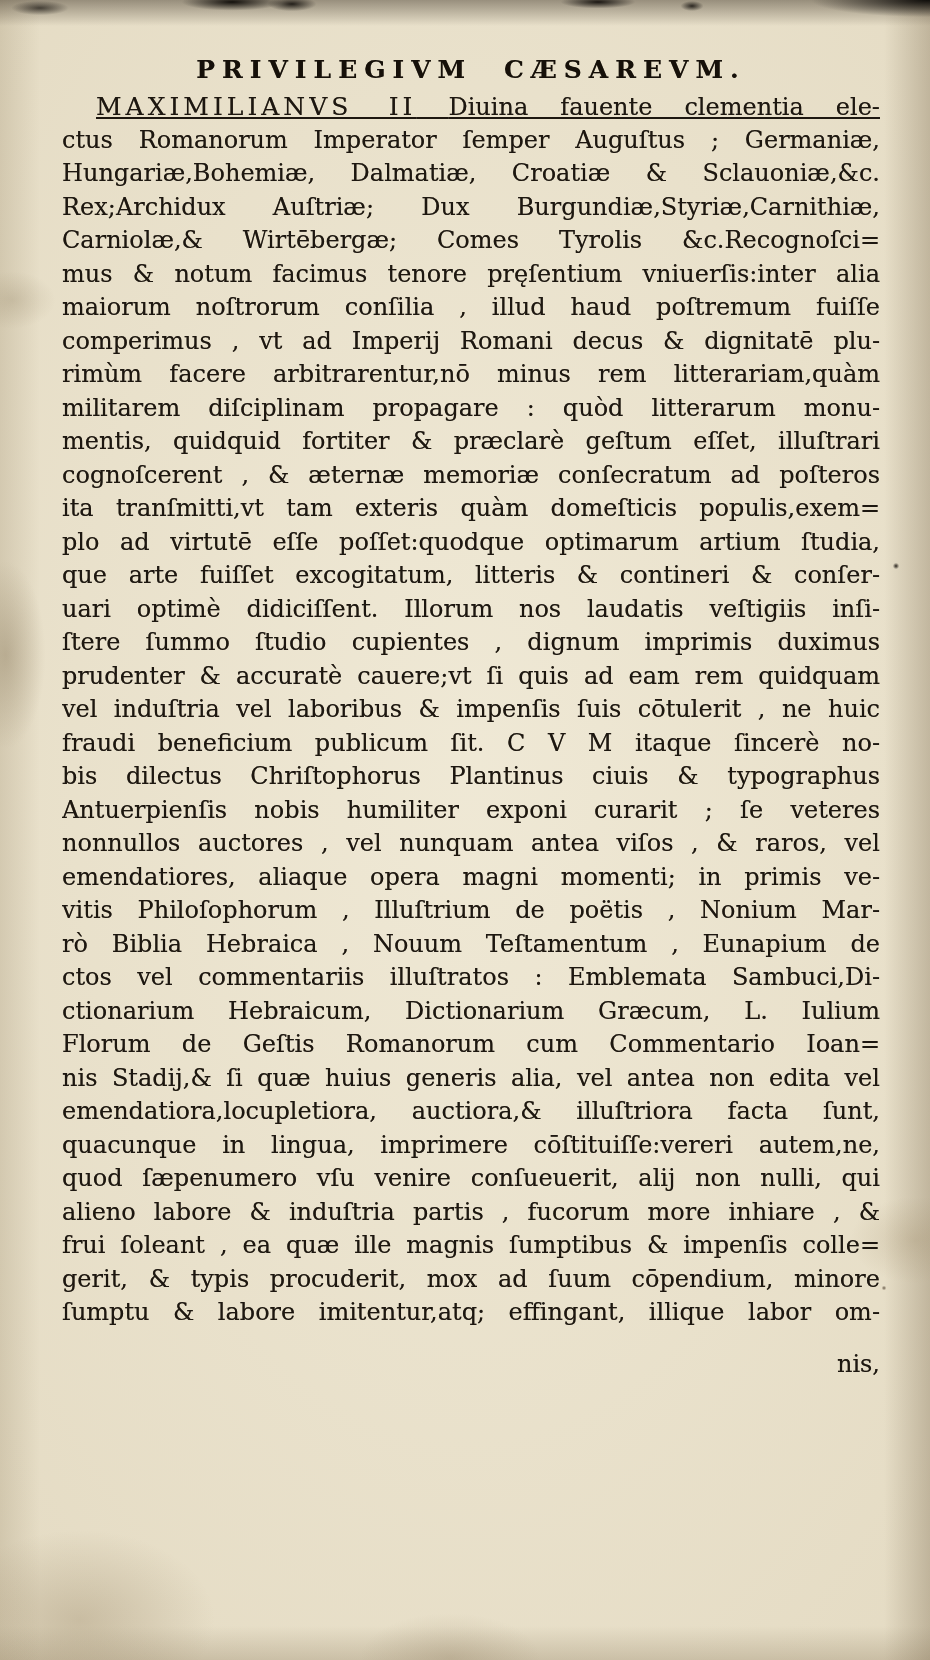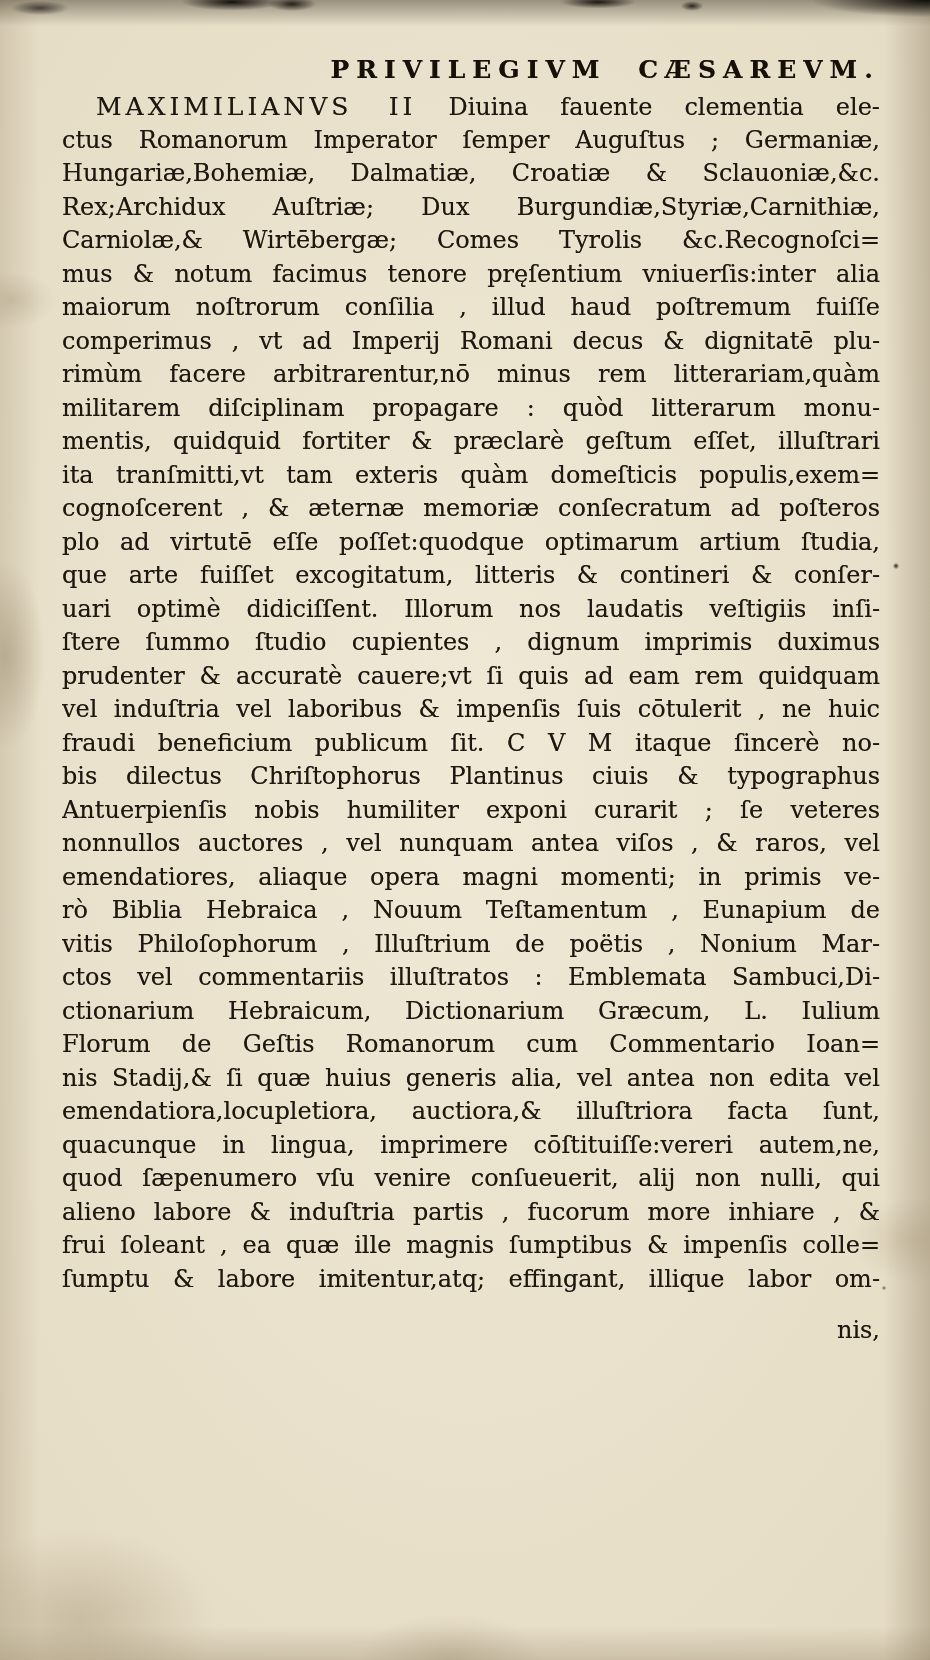--- a/index.html
+++ b/index.html
@@ -47,34 +47,34 @@
     font-family: "DejaVu Serif", "Liberation Serif", serif;
     font-size: 24px;
     text-shadow: 0 0 0.5px rgba(25,18,10,0.55);
   }
   .title {
     margin: 0;
     height: 40px;
     line-height: 40px;
     font-size: 25px;
     font-weight: bold;
-    text-align: right;
+    text-align: center;
     letter-spacing: 7px;
     word-spacing: 16px;
     color: #161009;
   }
   .line {
     height: 33.5px;
     line-height: 33.5px;
     overflow: hidden;
     text-align: justify;
     text-align-last: justify;
     white-space: normal;
   }
-  .opening { text-indent: 34px; }
+  .opening { text-indent: 34px; text-decoration: underline; }
   .caps { letter-spacing: 4px; font-size: 25px; }
   .catchword {
     margin-top: 18px;
     text-align-last: right;
   }
 </style>
 </head>
 <body>
 
 <div class="paper"></div>
@@ -91,41 +91,42 @@
       <div class="line">ctus Romanorum Imperator ſemper Auguſtus ; Germaniæ,</div>
       <div class="line">Hungariæ,Bohemiæ, Dalmatiæ, Croatiæ &amp; Sclauoniæ,&amp;c.</div>
       <div class="line">Rex;Archidux Auſtriæ; Dux Burgundiæ,Styriæ,Carnithiæ,</div>
       <div class="line">Carniolæ,&amp; Wirtēbergæ; Comes Tyrolis &amp;c.Recognoſci=</div>
       <div class="line">mus &amp; notum facimus tenore pręſentium vniuerſis:inter alia</div>
       <div class="line">maiorum noſtrorum conſilia , illud haud poſtremum fuiſſe</div>
       <div class="line">comperimus , vt ad Imperij Romani decus &amp; dignitatē plu-</div>
       <div class="line">rimùm facere arbitrarentur,nō minus rem litterariam,quàm</div>
       <div class="line">militarem diſciplinam propagare : quòd litterarum monu-</div>
       <div class="line">mentis, quidquid fortiter &amp; præclarè geſtum eſſet, illuſtrari</div>
+      <div class="line">cognoſcerent , &amp; æternæ memoriæ conſecratum ad poſteros</div>
       <div class="line">ita tranſmitti,vt tam exteris quàm domeſticis populis,exem=</div>
-      <div class="line">cognoſcerent , &amp; æternæ memoriæ conſecratum ad poſteros</div>
       <div class="line">plo ad virtutē eſſe poſſet:quodque optimarum artium ſtudia,</div>
       <div class="line">que arte fuiſſet excogitatum, litteris &amp; contineri &amp; conſer-</div>
       <div class="line">uari optimè didiciſſent. Illorum nos laudatis veſtigiis inſi-</div>
       <div class="line">ſtere ſummo ſtudio cupientes , dignum imprimis duximus</div>
       <div class="line">prudenter &amp; accuratè cauere;vt ſi quis ad eam rem quidquam</div>
       <div class="line">vel induſtria vel laboribus &amp; impenſis ſuis cōtulerit , ne huic</div>
       <div class="line">fraudi beneficium publicum ſit. C V M itaque ſincerè no-</div>
       <div class="line">bis dilectus Chriſtophorus Plantinus ciuis &amp; typographus</div>
       <div class="line">Antuerpienſis nobis humiliter exponi curarit ; ſe veteres</div>
       <div class="line">nonnullos auctores , vel nunquam antea viſos , &amp; raros, vel</div>
       <div class="line">emendatiores, aliaque opera magni momenti; in primis ve-</div>
+      <div class="line">vitis Philoſophorum , Illuſtrium de poëtis , Nonium Mar-</div>
       <div class="line">rò Biblia Hebraica , Nouum Teſtamentum , Eunapium de</div>
-      <div class="line">vitis Philoſophorum , Illuſtrium de poëtis , Nonium Mar-</div>
       <div class="line">ctos vel commentariis illuſtratos : Emblemata Sambuci,Di-</div>
       <div class="line">ctionarium Hebraicum, Dictionarium Græcum, L. Iulium</div>
       <div class="line">Florum de Geſtis Romanorum cum Commentario Ioan=</div>
       <div class="line">nis Stadij,&amp; ſi quæ huius generis alia, vel antea non edita vel</div>
       <div class="line">emendatiora,locupletiora, auctiora,&amp; illuſtriora facta ſunt,</div>
       <div class="line">quacunque in lingua, imprimere cōſtituiſſe:vereri autem,ne,</div>
       <div class="line">quod ſæpenumero vſu venire conſueuerit, alij non nulli, qui</div>
       <div class="line">alieno labore &amp; induſtria partis , fucorum more inhiare , &amp;</div>
       <div class="line">frui ſoleant , ea quæ ille magnis ſumptibus &amp; impenſis colle=</div>
+      <div class="line">gerit, &amp; typis procuderit, mox ad ſuum cōpendium, minore</div>
       <div class="line">ſumptu &amp; labore imitentur,atq; effingant, illique labor om-</div>
     </div>
 
   <div class="line catchword">nis,</div>
 </main>
 
 </body></html>

